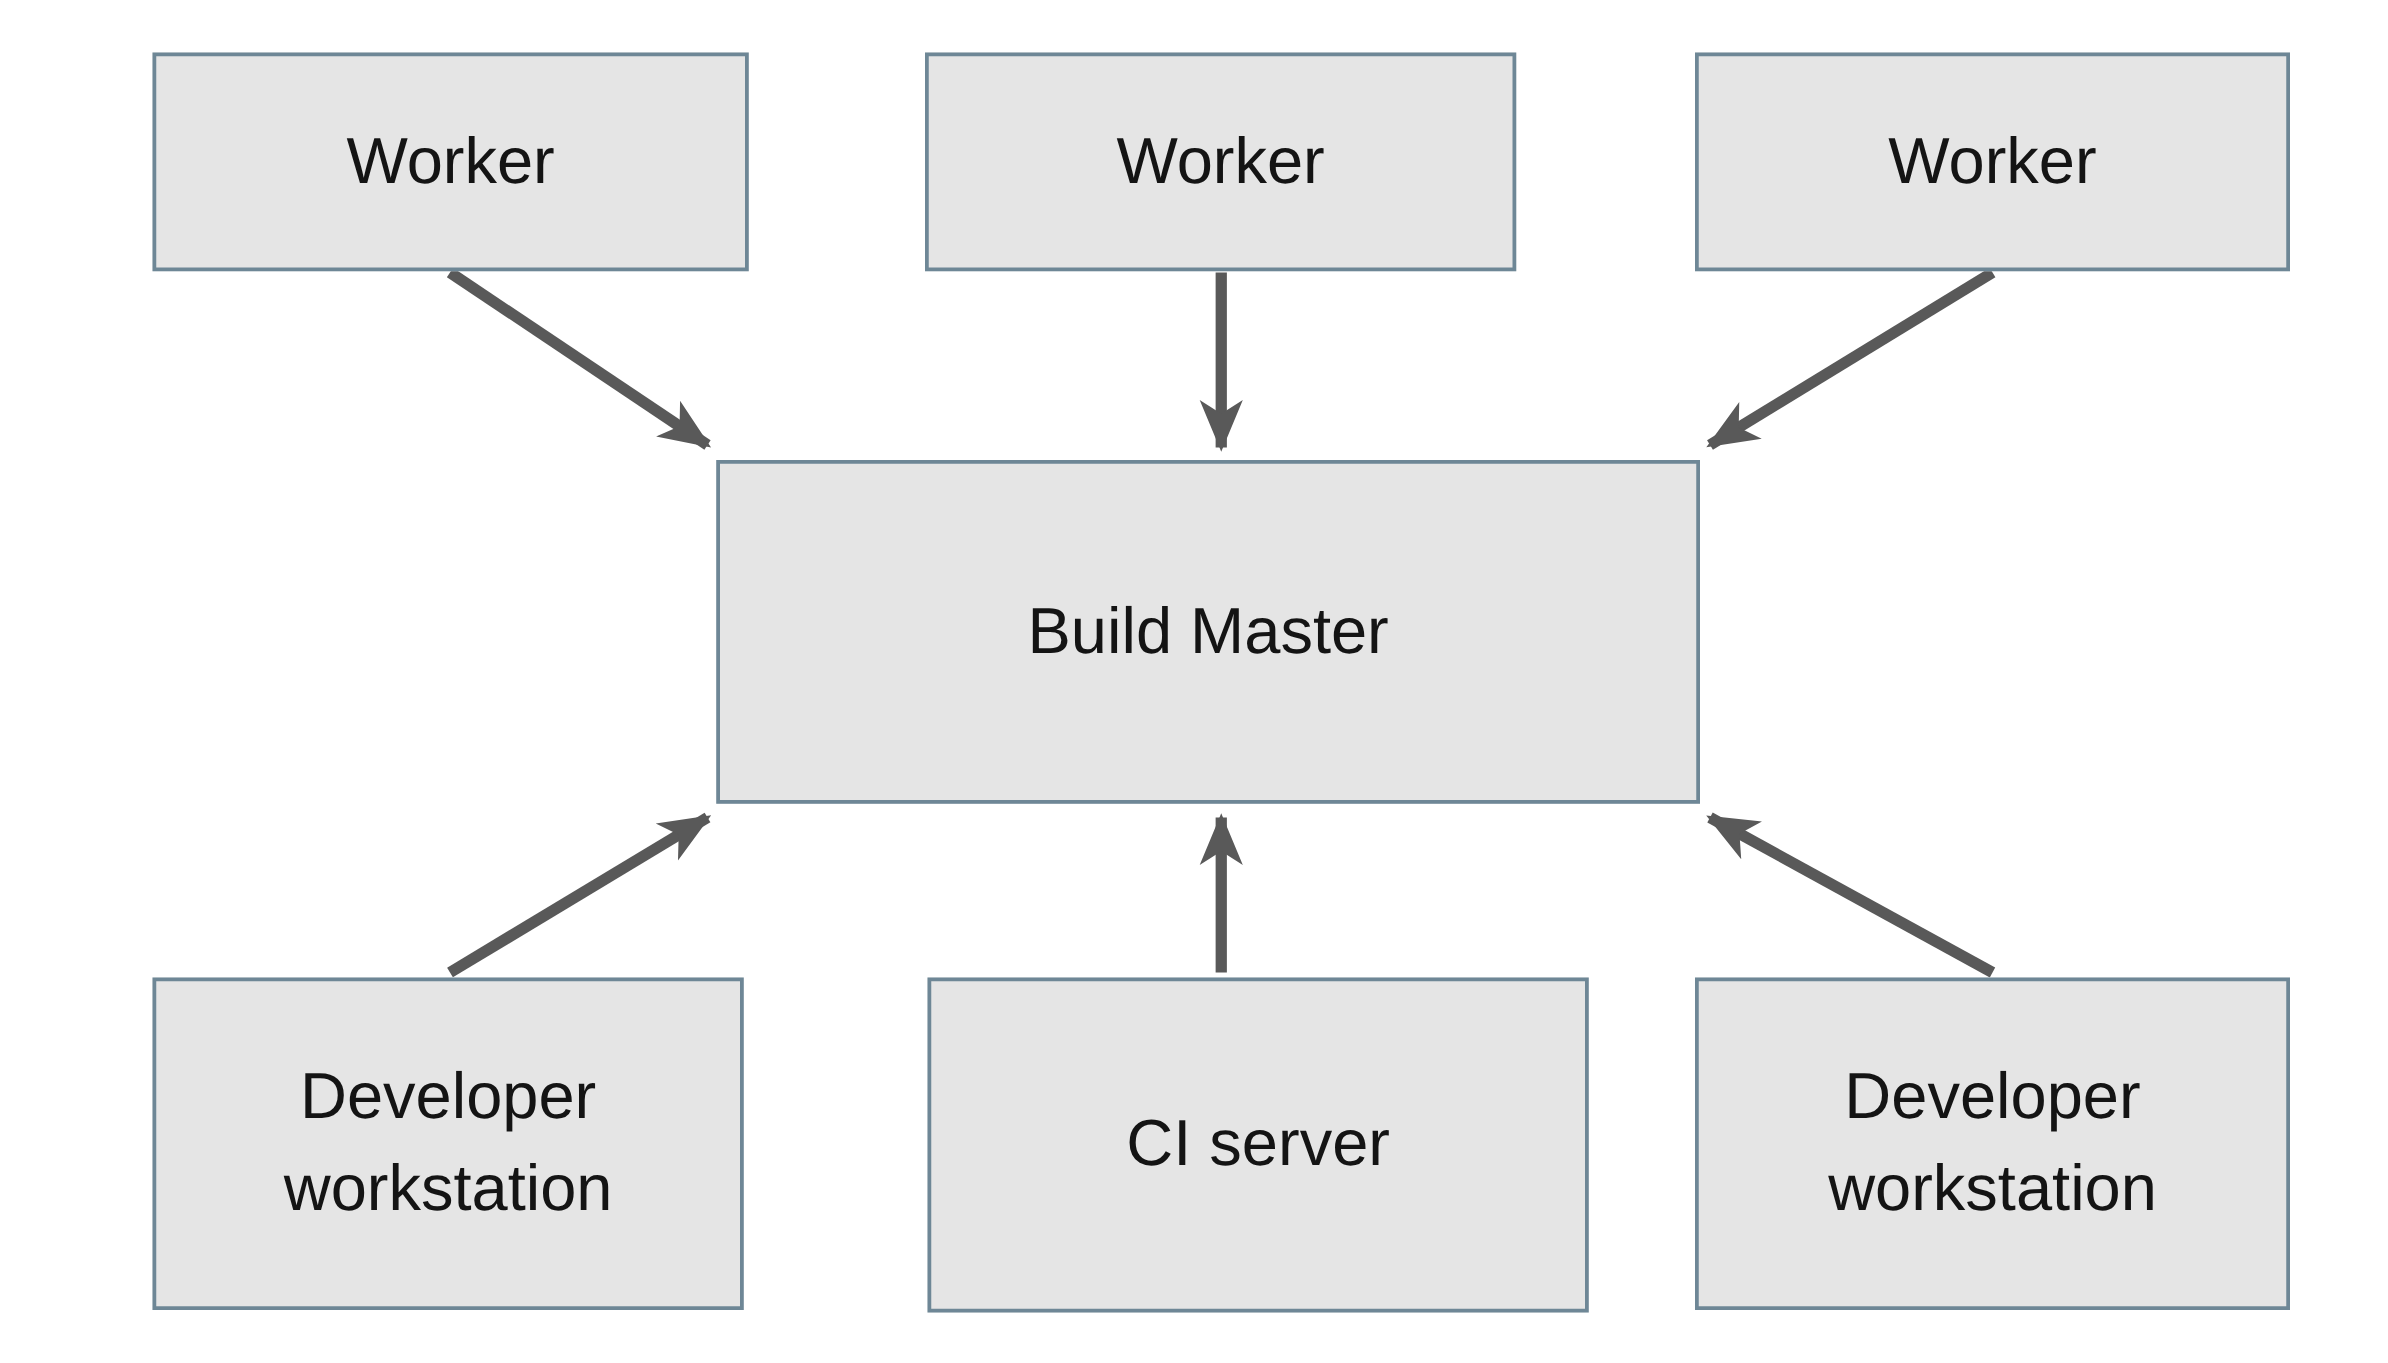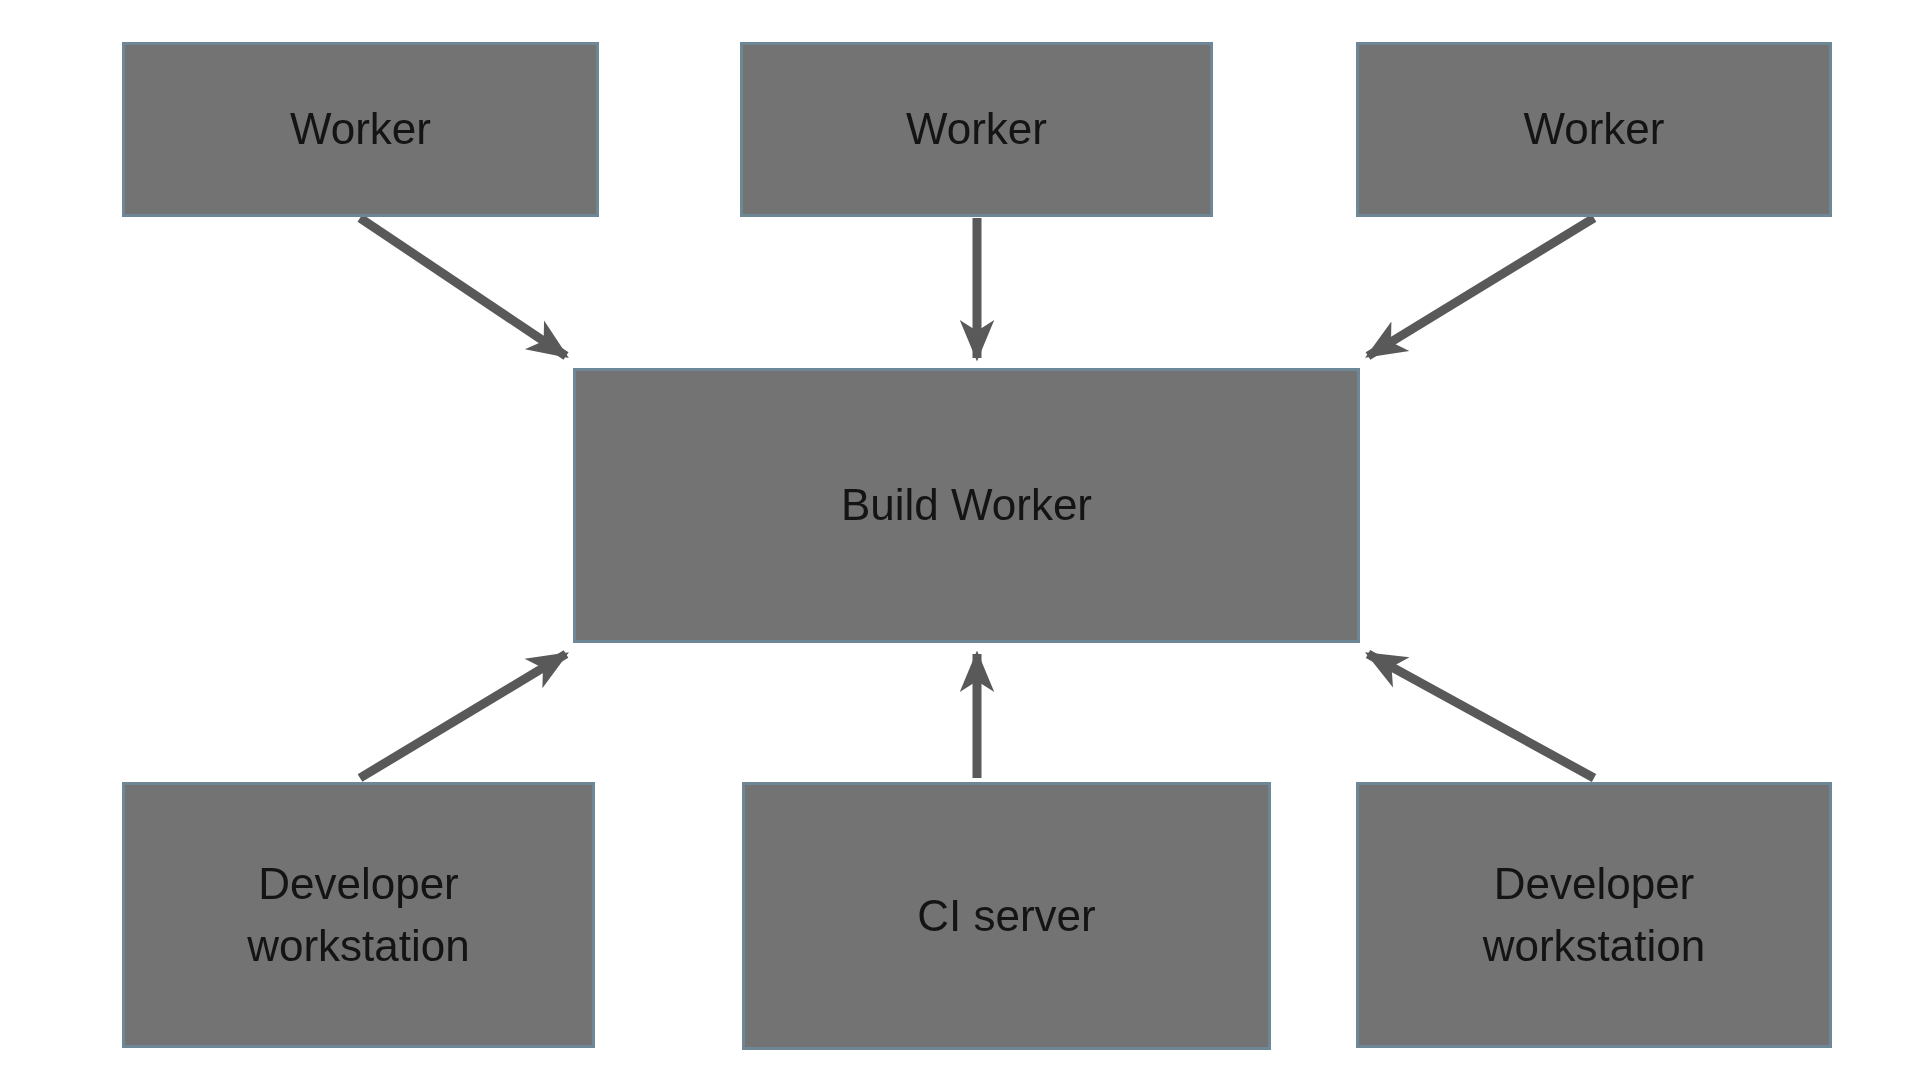--- a/index.html
+++ b/index.html
@@ -13,27 +13,27 @@
   }
   .edges-layer {
     position: absolute;
     left: 0; top: 0;
     width: 1910px; height: 1090px;
     pointer-events: none;
   }
   .node {
     position: absolute;
     box-sizing: border-box;
-    background: #737373;
+    background: #e5e5e5;
     border: 3px solid #6e8796;
     display: flex;
     align-items: center;
     justify-content: center;
     text-align: center;
-    font-size: 44px;
+    font-size: 52px;
     line-height: 1.42;
     color: #141414;
     padding: 0 20px;
   }
   .node .label { display: block; }
   
   .n-worker-1 { left: 122px;  top: 42px;  width: 477px; height: 175px; }
   .n-worker-2 { left: 740px;  top: 42px;  width: 473px; height: 175px; }
   .n-worker-3 { left: 1356px; top: 42px;  width: 476px; height: 175px; }
   
@@ -70,21 +70,21 @@
 
   <div class="node n-worker-2">
     <span class="label">Worker</span>
   </div>
 
   <div class="node n-worker-3">
     <span class="label">Worker</span>
   </div>
 
   <div class="node n-build-master">
-    <span class="label">Build Worker</span>
+    <span class="label">Build Master</span>
   </div>
 
   <div class="node n-dev-left">
     <span class="label">Developer workstation</span>
   </div>
 
   <div class="node n-ci-server">
     <span class="label">CI server</span>
   </div>
 

